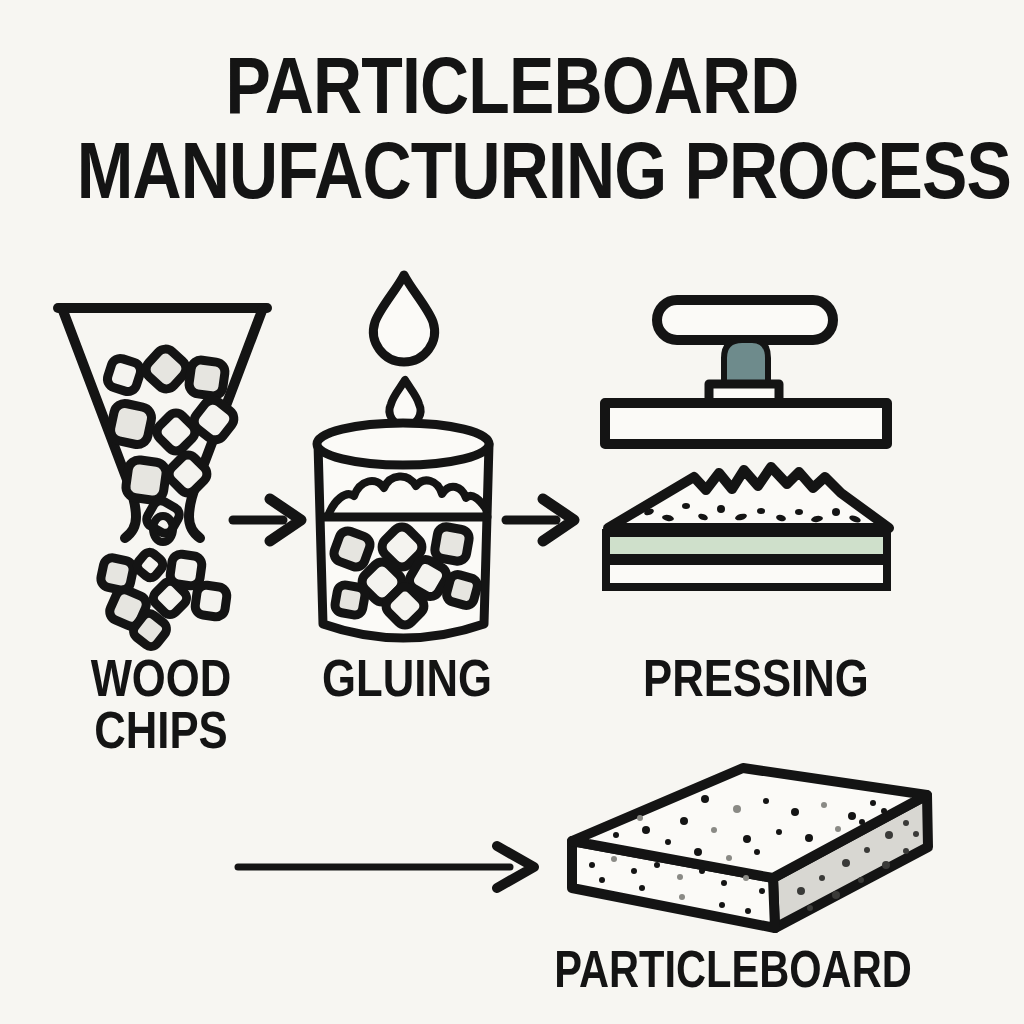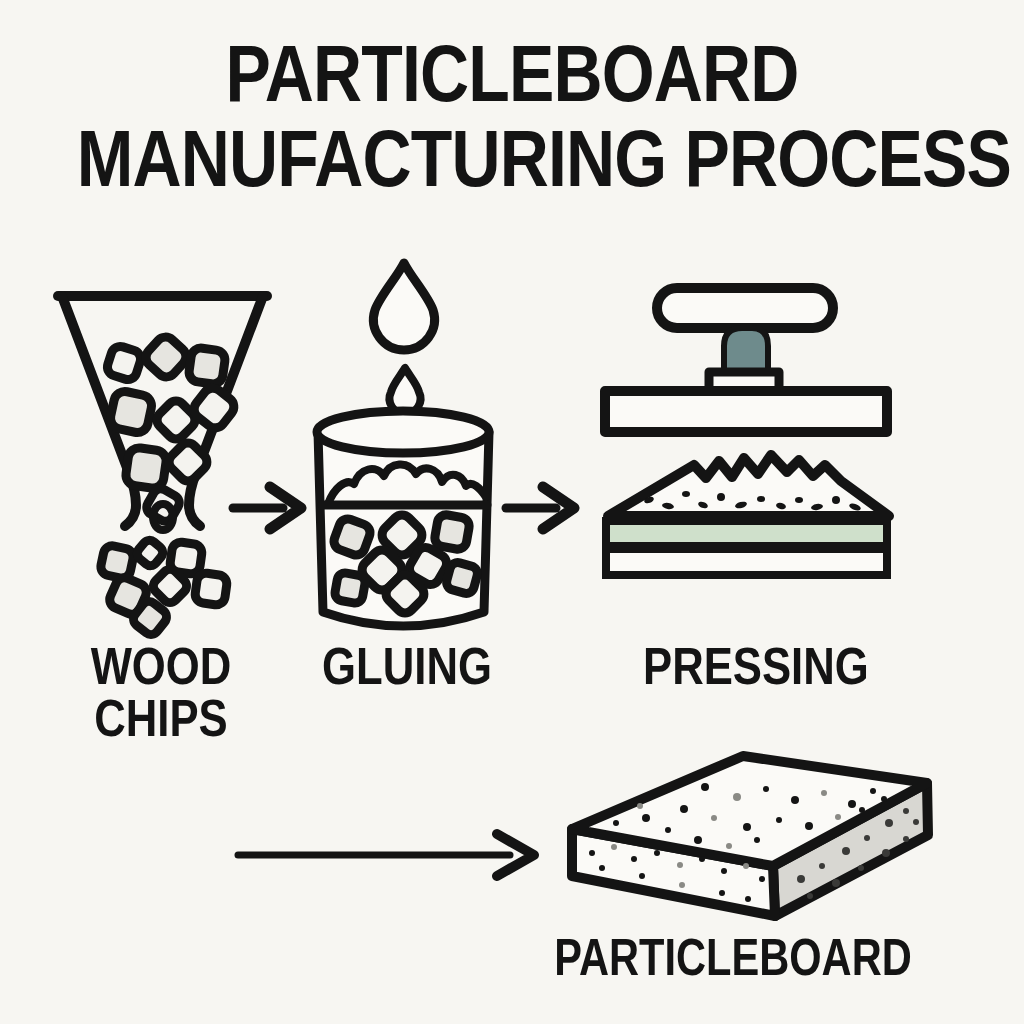--- a/index.html
+++ b/index.html
@@ -8,21 +8,21 @@
     --paper:#fbfaf7;
     --press-stem:#6e8b8c;
     --glue-layer:#cfe0cb;
     --slab-side:#d8d7d2;
     --chip-fill:#f4f3ef;
     --chip-shade:#e6e5e0;
   }
   *{margin:0;padding:0;box-sizing:border-box;}
   html,body{width:1024px;height:1024px;overflow:hidden;}
   body{background:var(--background);font-family:"Liberation Sans",sans-serif;}
-  .canvas{position:relative;width:1024px;height:832px;background:var(--background);}
+  .canvas{position:relative;width:1024px;height:832px;background:var(--background);margin-top:12px;}
   .title-line{
     position:absolute;left:0;right:0;text-align:center;white-space:nowrap;
     font-weight:bold;font-size:80px;line-height:1;color:var(--ink);
     transform:scaleX(0.85);letter-spacing:-1px;
   }
   .title-line1{top:34px;}
   .title-line2{top:119px;}
   .stage-label{
     position:absolute;width:250px;text-align:center;white-space:nowrap;
     font-weight:bold;font-size:52px;line-height:52px;color:var(--ink);

